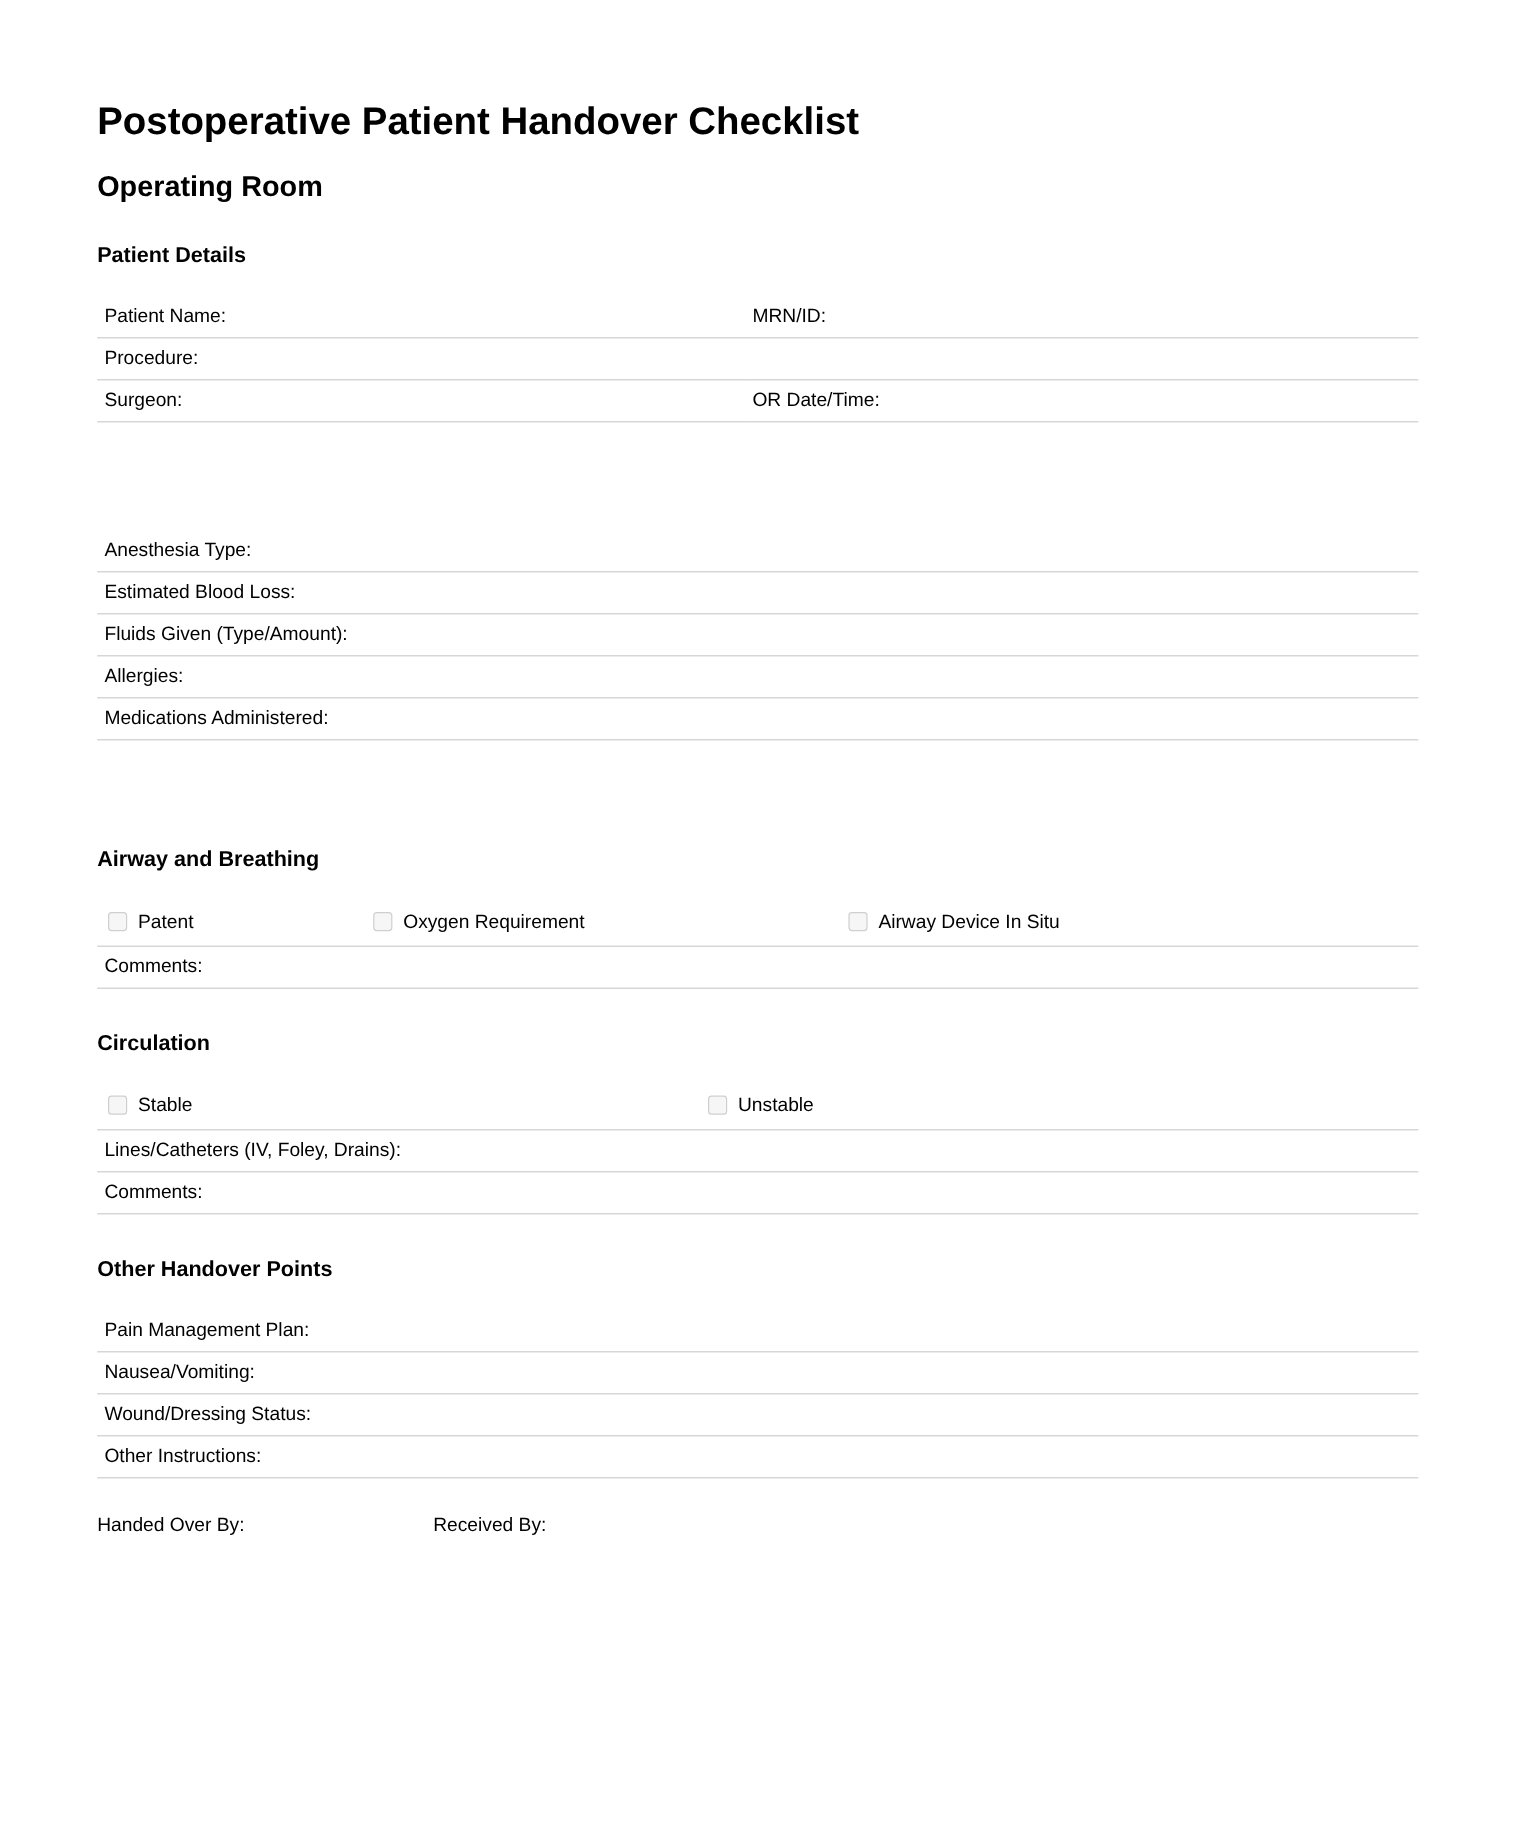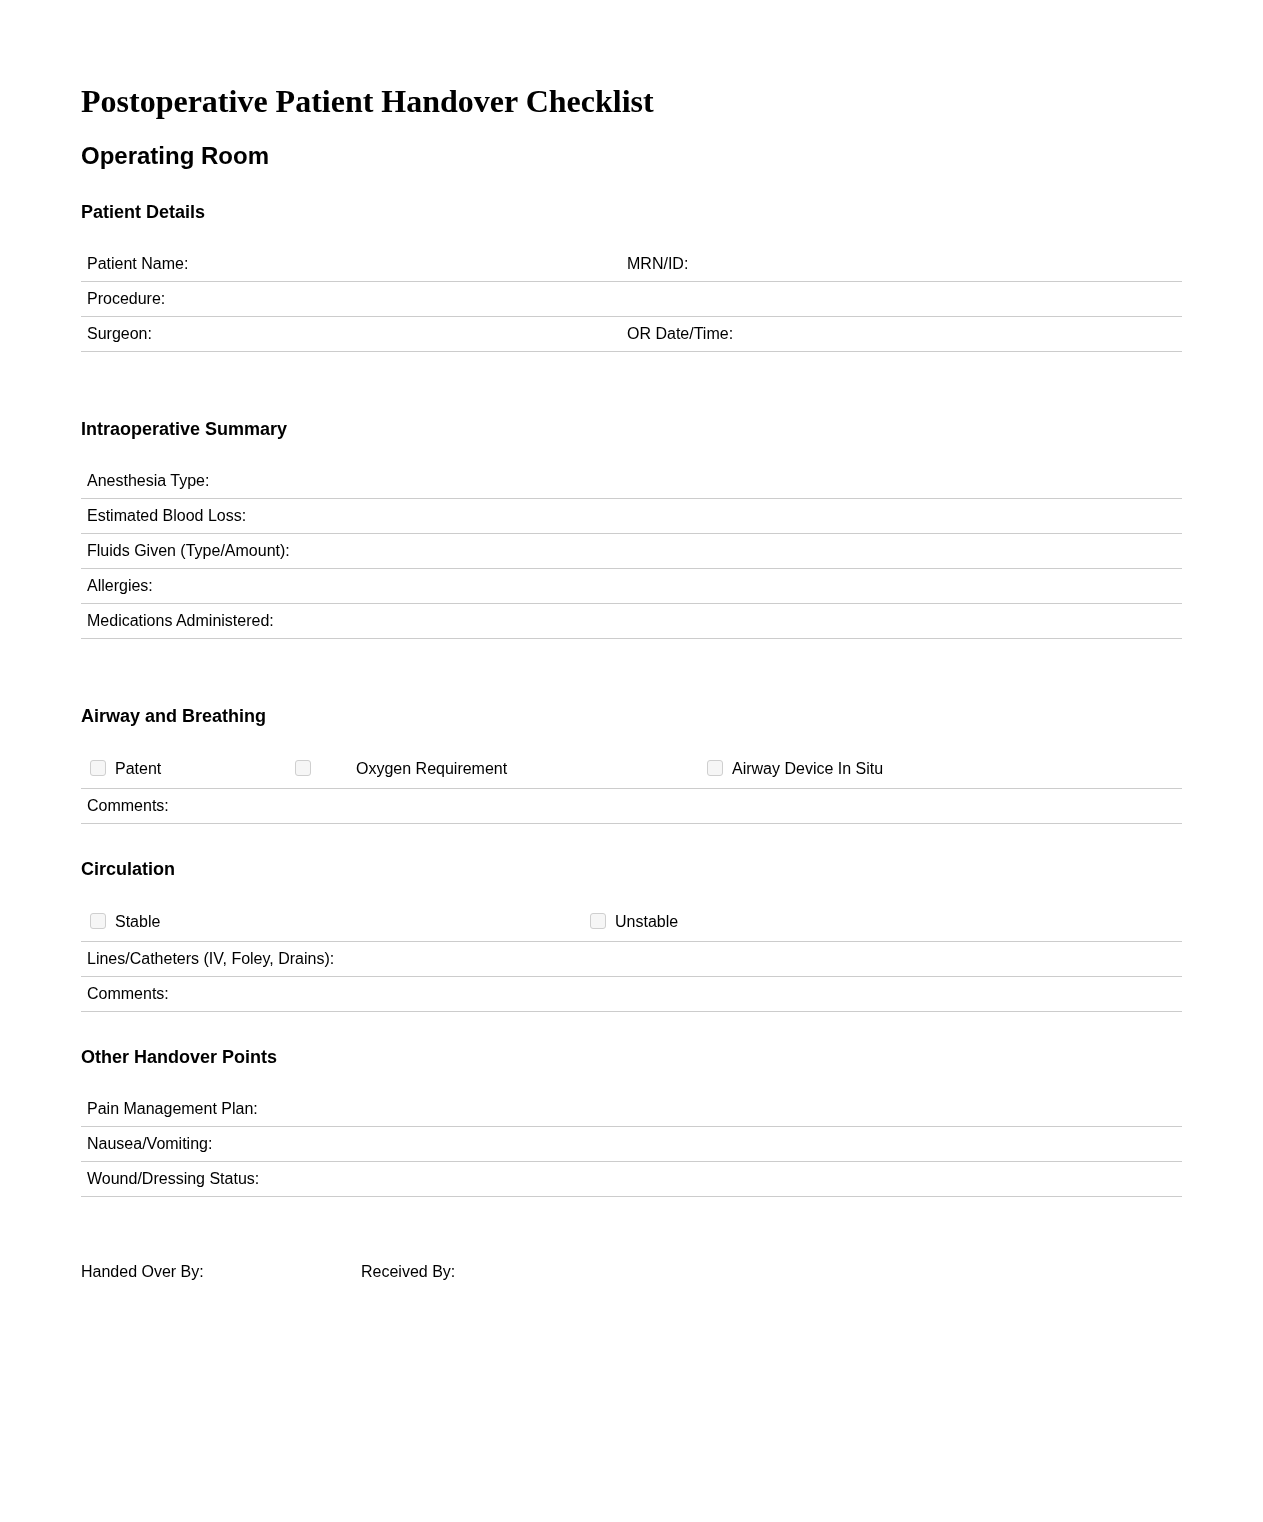--- a/index.html
+++ b/index.html
@@ -4,21 +4,21 @@
   <style>
     html, body { margin: 0; padding: 0; background: #ffffff; }
     body {
       width: 1263px; height: 1522px;
       font-family: "Liberation Sans", sans-serif;
       color: #000;
       position: relative;
     }
     .page { position: absolute; left: 81px; top: 0; width: 1101px; }
     h1 {
-      font-family: Liberation Serif, serif;
+      font-family: Liberation Sans, sans-serif;
       font-size: 32px; font-weight: bold;
       margin: 0; position: absolute; top: 82px; left: 0; line-height: 38px;
       white-space: nowrap;
     }
     h2 {
       font-family: "Liberation Sans", sans-serif;
       font-size: 24px; font-weight: bold;
       margin: 0; position: absolute; top: 141px; left: 0; line-height: 30px;
     }
     .section { position: absolute; left: 0; width: 1101px; }
@@ -67,21 +67,20 @@
       </tr>
       <tr>
         <td class="half">Surgeon:</td>
         <td>OR Date/Time:</td>
       </tr>
     </tbody>
       </table>
   </div>
 
   <div class="section" style="top:418px;">
-    <div class="section-title">Intraoperative Summary</div>
     <table style="margin-top:24px;">
       <tbody>
           <tr>
             <td>Anesthesia Type:</td>
           </tr>
       <tr>
             <td>Estimated Blood Loss:</td>
           </tr>
       <tr>
             <td>Fluids Given (Type/Amount):</td>
@@ -99,21 +98,21 @@
   <div class="section" style="top:705px;">
     <div class="section-title">Airway and Breathing</div>
     <table style="margin-top:26px;">
       <tbody>
           <tr class="cb-row">
         <td style="position:relative; height:20px;">
           <span class="cb-item" style="position:absolute; left:6px; top:6px;">
             <span class="cb"></span>
             <span>Patent</span>
           </span>
-          <span class="cb-item" style="position:absolute; left:211px; top:6px;gap:36px;">
+          <span class="cb-item" style="position:absolute; left:227px; top:6px;">
             <span class="cb"></span>
             <span>Oxygen Requirement</span>
           </span>
           <span class="cb-item" style="position:absolute; left:623px; top:6px;align-items:center;">
             <span class="cb"></span>
             <span>Airway Device In Situ</span>
           </span>
         </td>
       </tr>
       <tr>
@@ -155,20 +154,23 @@
       <tbody>
           <tr>
             <td>Pain Management Plan:</td>
           </tr>
       <tr>
             <td>Nausea/Vomiting:</td>
           </tr>
       <tr>
             <td>Wound/Dressing Status:</td>
           </tr>
+      <tr>
+            <td>Other Instructions:</td>
+          </tr>
     </tbody>
       </table>
   </div>
 
   <div class="sign">
     <span style="left:0;">Handed Over By:</span>
     <span style="left:280px;">Received By:</span>
   </div>
 
 </div>

